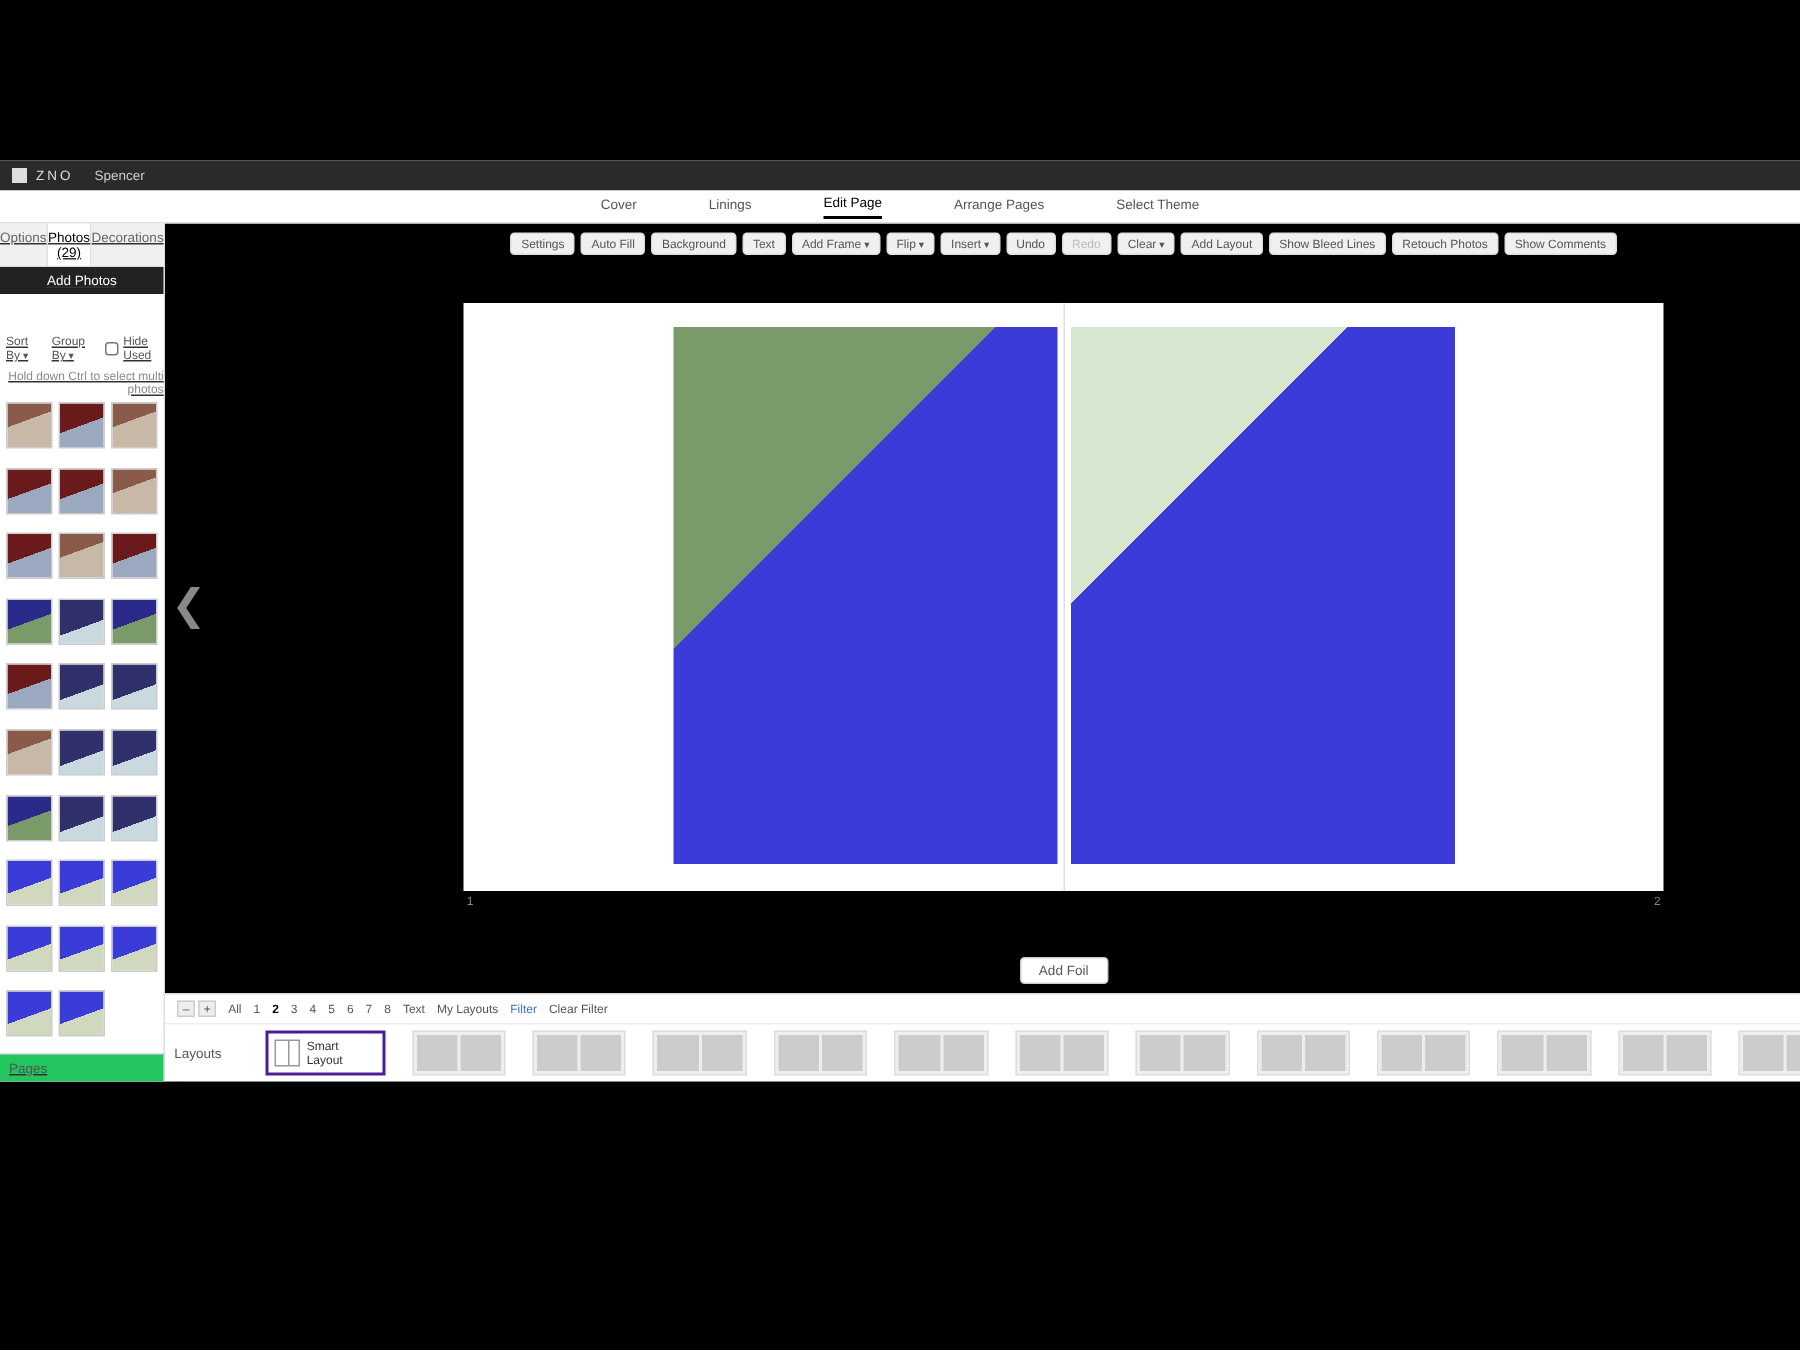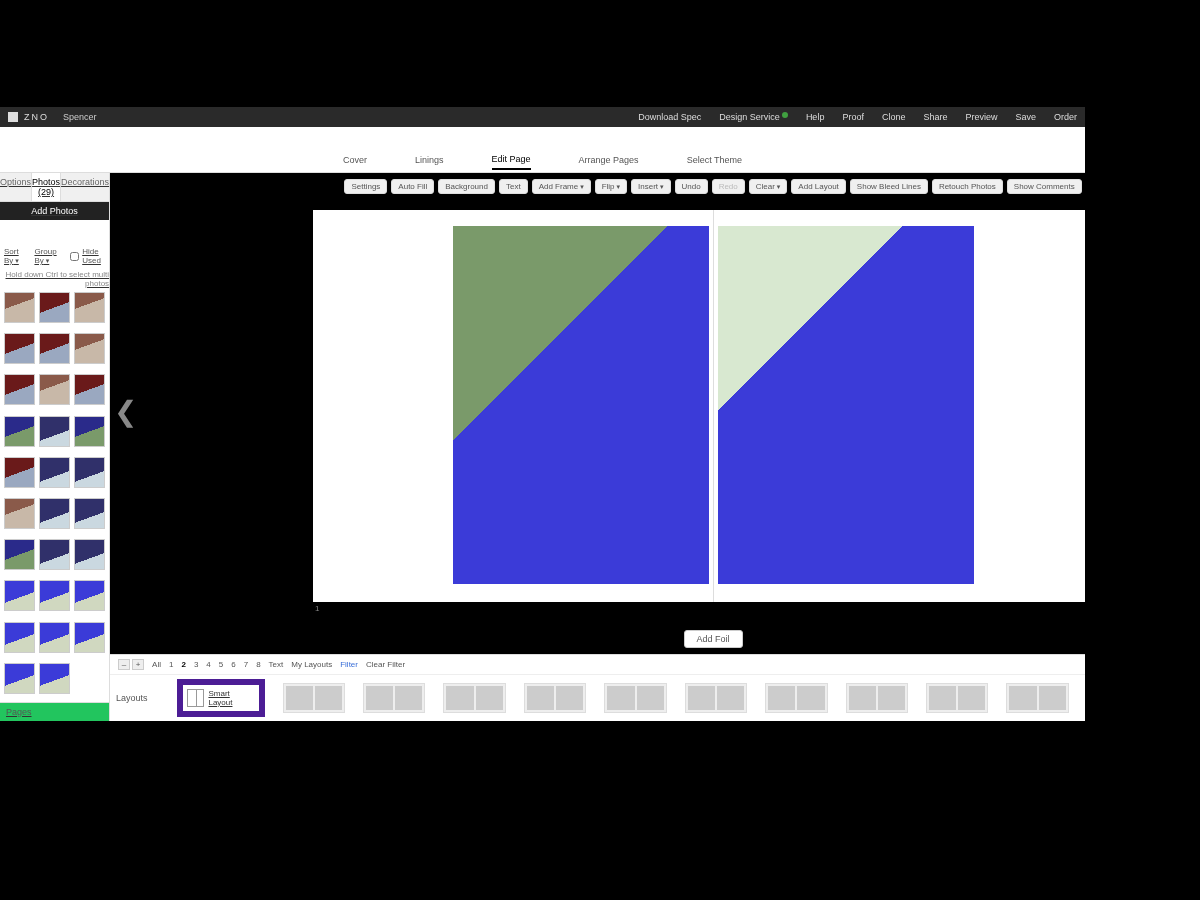--- a/index.html
+++ b/index.html
@@ -1,31 +1,31 @@
 <!DOCTYPE html>
 <html><head>
 <meta charset="utf-8">
 <style>
   * { box-sizing: border-box; margin: 0; padding: 0; font-family: Arial, Helvetica, sans-serif; }
   body { width: 1200px; height: 900px; background: #000; overflow: hidden; font-size: 10px; color: #333; }
-  .app { position: absolute; top: 107px; left: 0; width: 1085px; height: 614px; background: #fff; display: flex; flex-direction: column; }
+  .app { position: absolute; top: 107px; left: 0; width: 1200px; height: 614px; background: #fff; display: flex; flex-direction: column; }
 
   
   .topbar { height: 20px; background: #2a2a2a; color: #ddd; display: flex; align-items: center; padding: 0 8px; font-size: 9px; }
   .topbar .brand { display: flex; align-items: center; gap: 6px; }
   .topbar .brand .logo { width: 10px; height: 10px; background: #ddd; }
   .topbar .brand .brandtxt { letter-spacing: 2px; }
   .topbar .project { margin-left: 14px; color: #ccc; }
   .topbar .spacer { flex: 1; }
   .topbar .topnav { display: flex; gap: 18px; }
   .topbar .topnav span { cursor: pointer; }
   .topbar .badge { display:inline-block; width:6px; height:6px; background:#40a040; border-radius:50%; vertical-align: top; margin-left:2px;}
 
   
-  .subnav { height: 22px; background: #fff; border-bottom: 1px solid #ddd; display: flex; justify-content: center; align-items: center; gap: 48px; font-size: 9px; color: #555; margin-top: 24px; }
+  .subnav { height: 22px; background: #fff; border-bottom: 1px solid #ddd; display: flex; justify-content: center; align-items: center; gap: 48px; font-size: 9px; color: #555; }
   .subnav span { cursor: pointer; padding-bottom: 4px; }
   .subnav span.active { color: #000; border-bottom: 2px solid #000; }
 
   
   .mainzone { flex: 1; display: flex; overflow: hidden; }
 
   
   .sidebar { width: 156px; background: #fff; border-right: 1px solid #ddd; display: flex; flex-direction: column; text-decoration: underline; }
   .sidetabs { display: flex; font-size: 9px; border-bottom: 1px solid #ddd; }
   .sidetabs span { flex: 1; text-align: center; padding: 4px 0; border-right: 1px solid #ddd; cursor: pointer; color:#666; }
@@ -67,21 +67,21 @@
   .filterrow { display:flex; align-items:center; gap:8px; padding:3px 8px; font-size:8px; color:#555; border-bottom:1px solid #eee;}
   .filterrow .steppers { display:flex; gap:2px;}
   .filterrow .steppers span{ background:#eee; border:1px solid #ccc; width:12px; text-align:center; cursor:pointer;}
   .filterrow .num { cursor:pointer; }
   .filterrow .num.active{ color:#000; font-weight:bold;}
   .filterrow .blue { color:#3a6fd8; cursor:pointer;}
   .filterrow .rightside { margin-left:auto; display:flex; align-items:center; gap:4px;}
   .layoutsrow { display:flex; align-items:center; padding:4px 6px; gap:18px; overflow:hidden;}
   .layoutsrow .lbl { font-size:9px; color:#555; width:44px;}
   .layoutcard { border:1px solid #ccc; padding:4px; display:flex; align-items:center; gap:4px; font-size:8px; cursor:pointer;}
-  .layoutcard.selected{ border:6px solid #4c1d95;text-decoration:underline;}
+  .layoutcard.selected{ border:2px solid #4c1d95;}
   .layoutcard .ic { width:18px; height:18px; background:#fff; border:1px solid #999; position:relative;}
   .layoutcard .ic::before{content:""; position:absolute; left:50%; top:0; bottom:0; width:1px; background:#999;}
   .layoutthumb { width:64px; height:30px; background:#eee; display:flex; gap:2px; padding:2px; border:1px solid #ddd;}
   .layoutthumb div{ flex:1; background:#ccc;}
 
   
   .th-a{background:linear-gradient(160deg,#8a5a4a 0 40%,#c8b8a8 40% 100%);}
   .th-b{background:linear-gradient(160deg,#6a1a1a 0 50%,#9aa8c0 50% 100%);}
   .th-c{background:linear-gradient(160deg,#2a2a8a 0 50%,#7a9a6a 50% 100%);}
   .th-d{background:linear-gradient(160deg,#30306a 0 60%,#cad8e0 60% 100%);}
@@ -92,31 +92,20 @@
 
 <div class="app">
 
   <div class="topbar">
     <div class="brand">
       <div class="logo"></div>
       <span class="brandtxt">ZNO</span>
     </div>
     <span class="project">Spencer</span>
     <div class="spacer"></div>
-    <div class="topnav">
-      <span>Download Spec</span>
-      <span><span>Design Service</span><span class="badge"></span></span>
-      <span>Help</span>
-      <span>Proof</span>
-      <span>Clone</span>
-      <span>Share</span>
-      <span>Preview</span>
-      <span>Save</span>
-      <span>Order</span>
-    </div>
   </div>
 
   <div class="subnav">
     <span>Cover</span>
     <span>Linings</span>
     <span class="active">Edit Page</span>
     <span>Arrange Pages</span>
     <span>Select Theme</span>
   </div>
 

